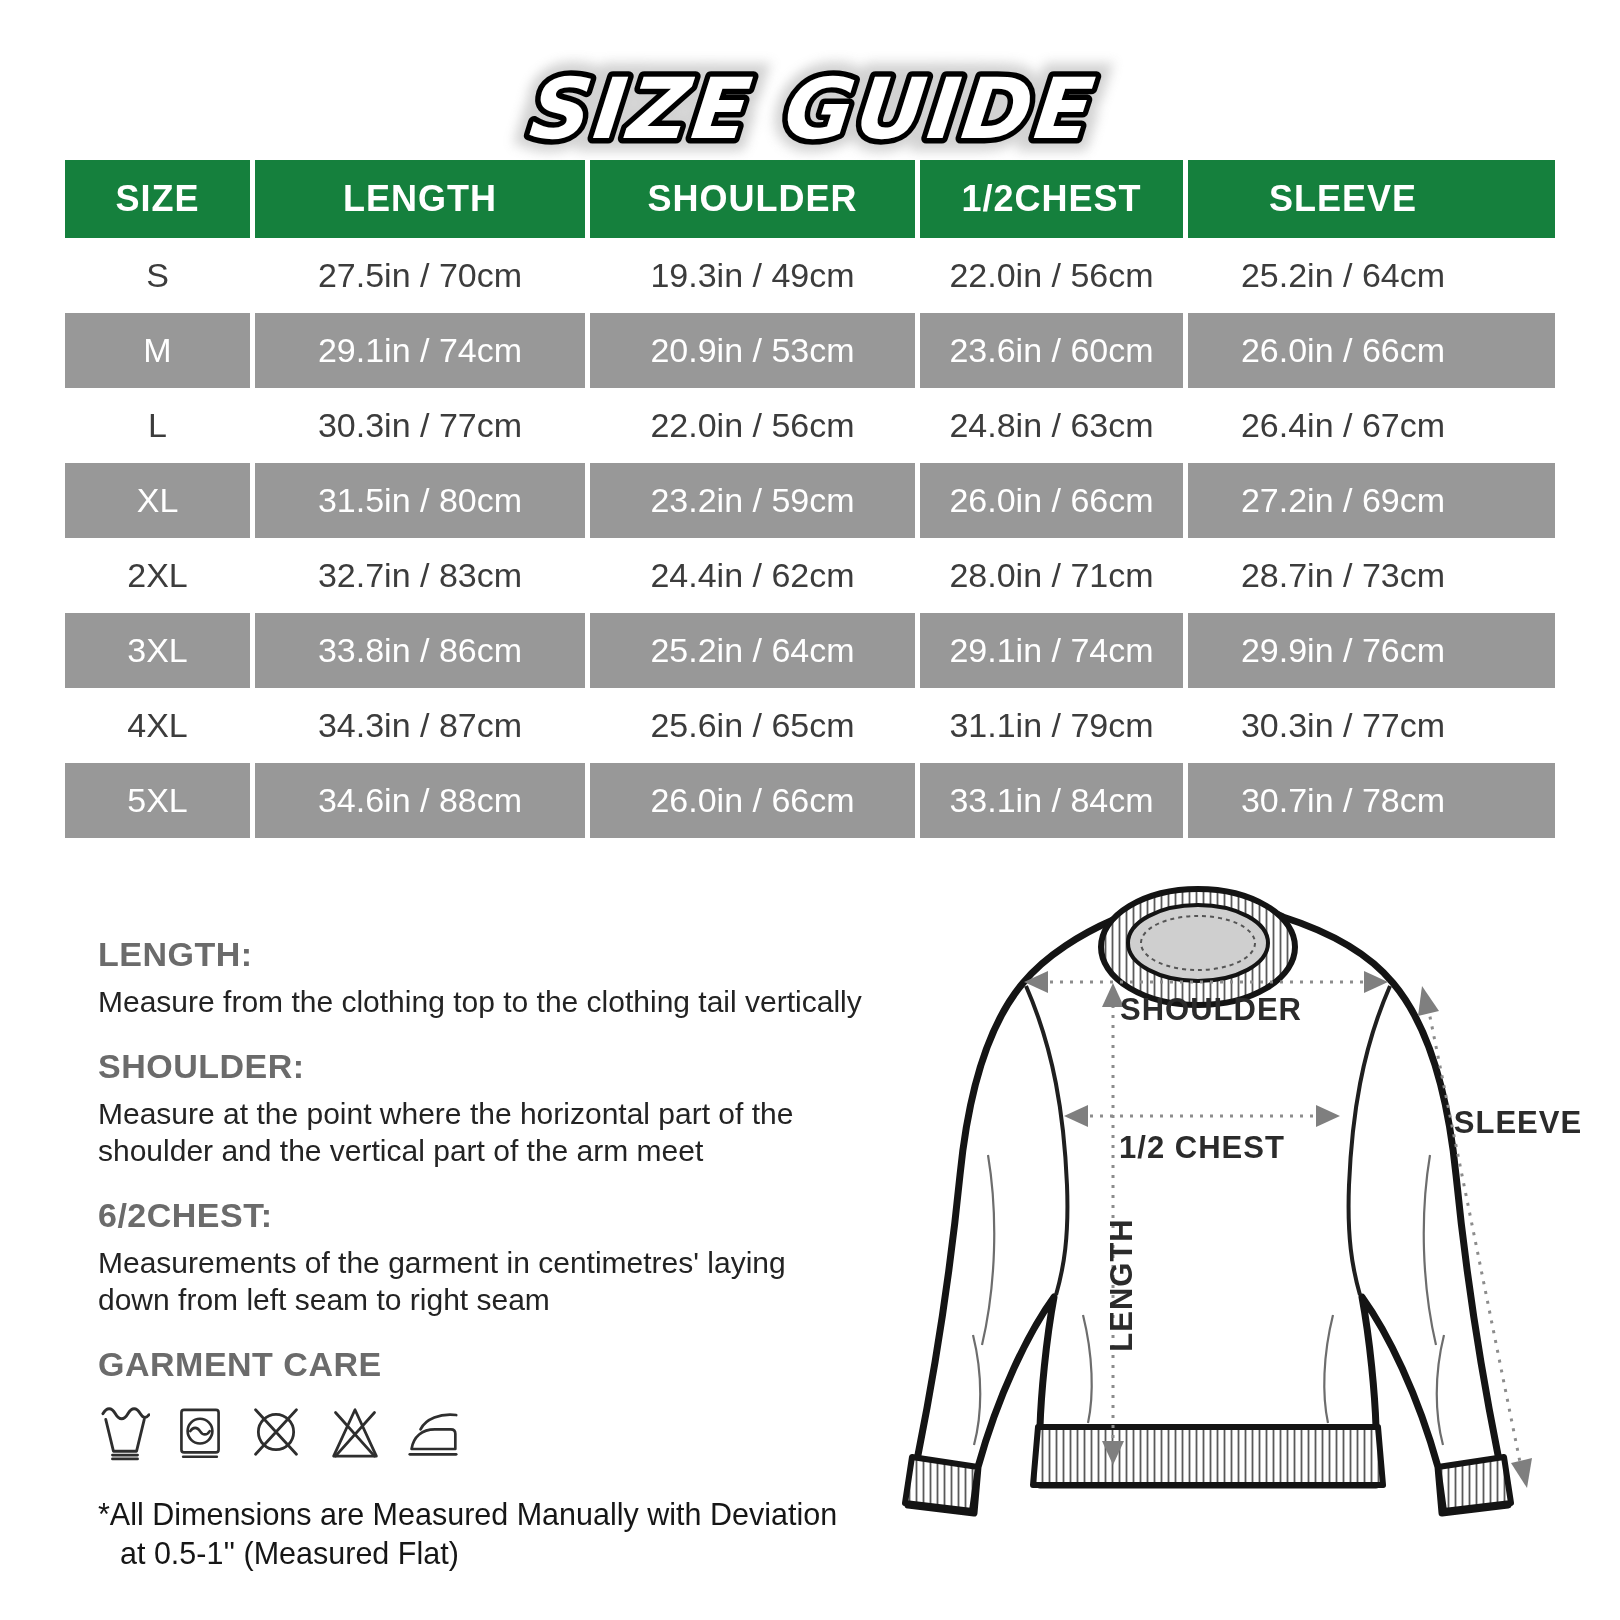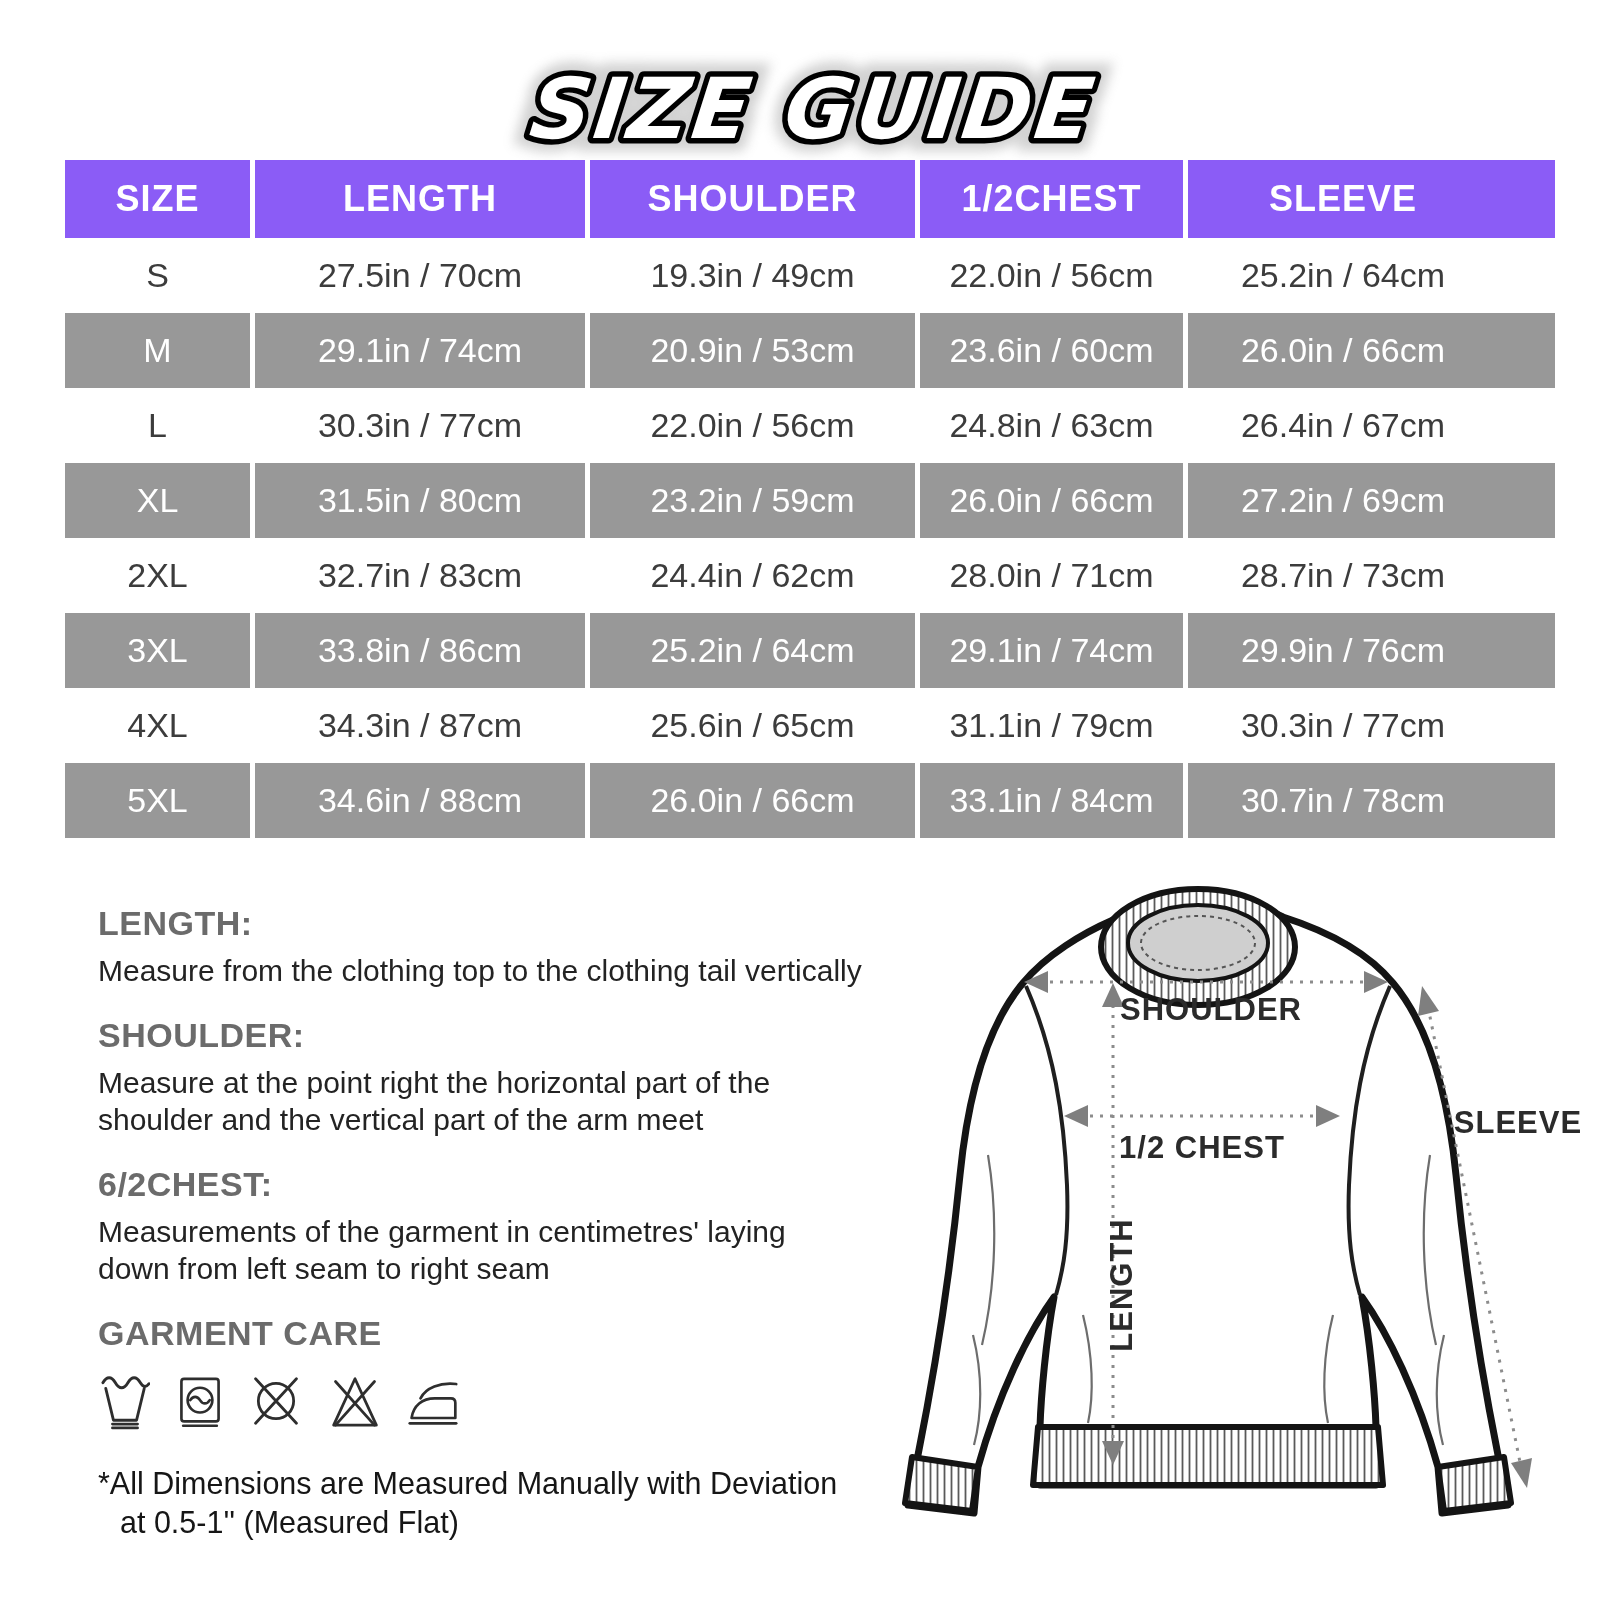--- a/index.html
+++ b/index.html
@@ -5,32 +5,32 @@
   html,body{margin:0;padding:0;background:#fff;}
   #canvas{position:relative;width:1620px;height:1620px;background:#fff;overflow:hidden;
           font-family:"Liberation Sans",sans-serif;}
 
   
   .title-wrap{position:absolute;top:40px;left:0;width:1620px;height:130px;}
 
   
   .size-table{position:absolute;left:65px;top:160px;width:1490px;}
   .trow{display:flex;width:100%;}
-  .trow.head{height:78px;background:#8b5cf6;}
+  .trow.head{height:78px;background:#15803d;}
   .trow.body{height:75px;}
   .trow.alt{background:#989898;}
   .cell{display:flex;align-items:center;justify-content:center;box-sizing:border-box;
         font-size:34px;color:#3c3c3c;}
   .cell + .cell{border-left:5px solid #fff;}
   .trow.head .cell{color:#fff;font-weight:bold;font-size:36px;letter-spacing:1px;}
   .trow.alt .cell{color:#fff;}
   .c0{width:185px;} .c1{width:335px;} .c2{width:330px;} .c3{width:268px;} .c4{width:315px;}
 
   
-  .info{position:absolute;left:98px;top:904px;width:960px;}
+  .info{position:absolute;left:98px;top:935px;width:960px;}
   .term{font-size:34px;font-weight:bold;color:#6b6b6b;letter-spacing:.5px;margin:27px 0 9px 0;}
   .term.first{margin-top:0;}
   .desc{font-size:30px;color:#232323;line-height:37px;margin:0;}
   .desc span{display:block;white-space:nowrap;}
   .care-icons{display:flex;align-items:flex-end;gap:27px;margin-top:16px;margin-left:2px;}
   .care-icons svg{display:block;}
   .note{font-size:30.5px;color:#161616;line-height:39px;}
   .note span{display:block;white-space:nowrap;}
   .note .l2{padding-left:22px;}
 
@@ -125,21 +125,21 @@
   </div>
 
   <div class="info">
     <div class="term first">LENGTH:</div>
     <p class="desc">
       <span>Measure from the clothing top to the clothing tail vertically</span>
     </p>
 
     <div class="term">SHOULDER:</div>
     <p class="desc">
-      <span>Measure at the point right the horizontal part of the</span>
+      <span>Measure at the point where the horizontal part of the</span>
       <span>shoulder and the vertical part of the arm meet</span>
     </p>
 
     <div class="term">6/2CHEST:</div>
     <p class="desc">
       <span>Measurements of the garment in centimetres' laying</span>
       <span>down from left seam to right seam</span>
     </p>
 
     <div class="term">GARMENT CARE</div>

